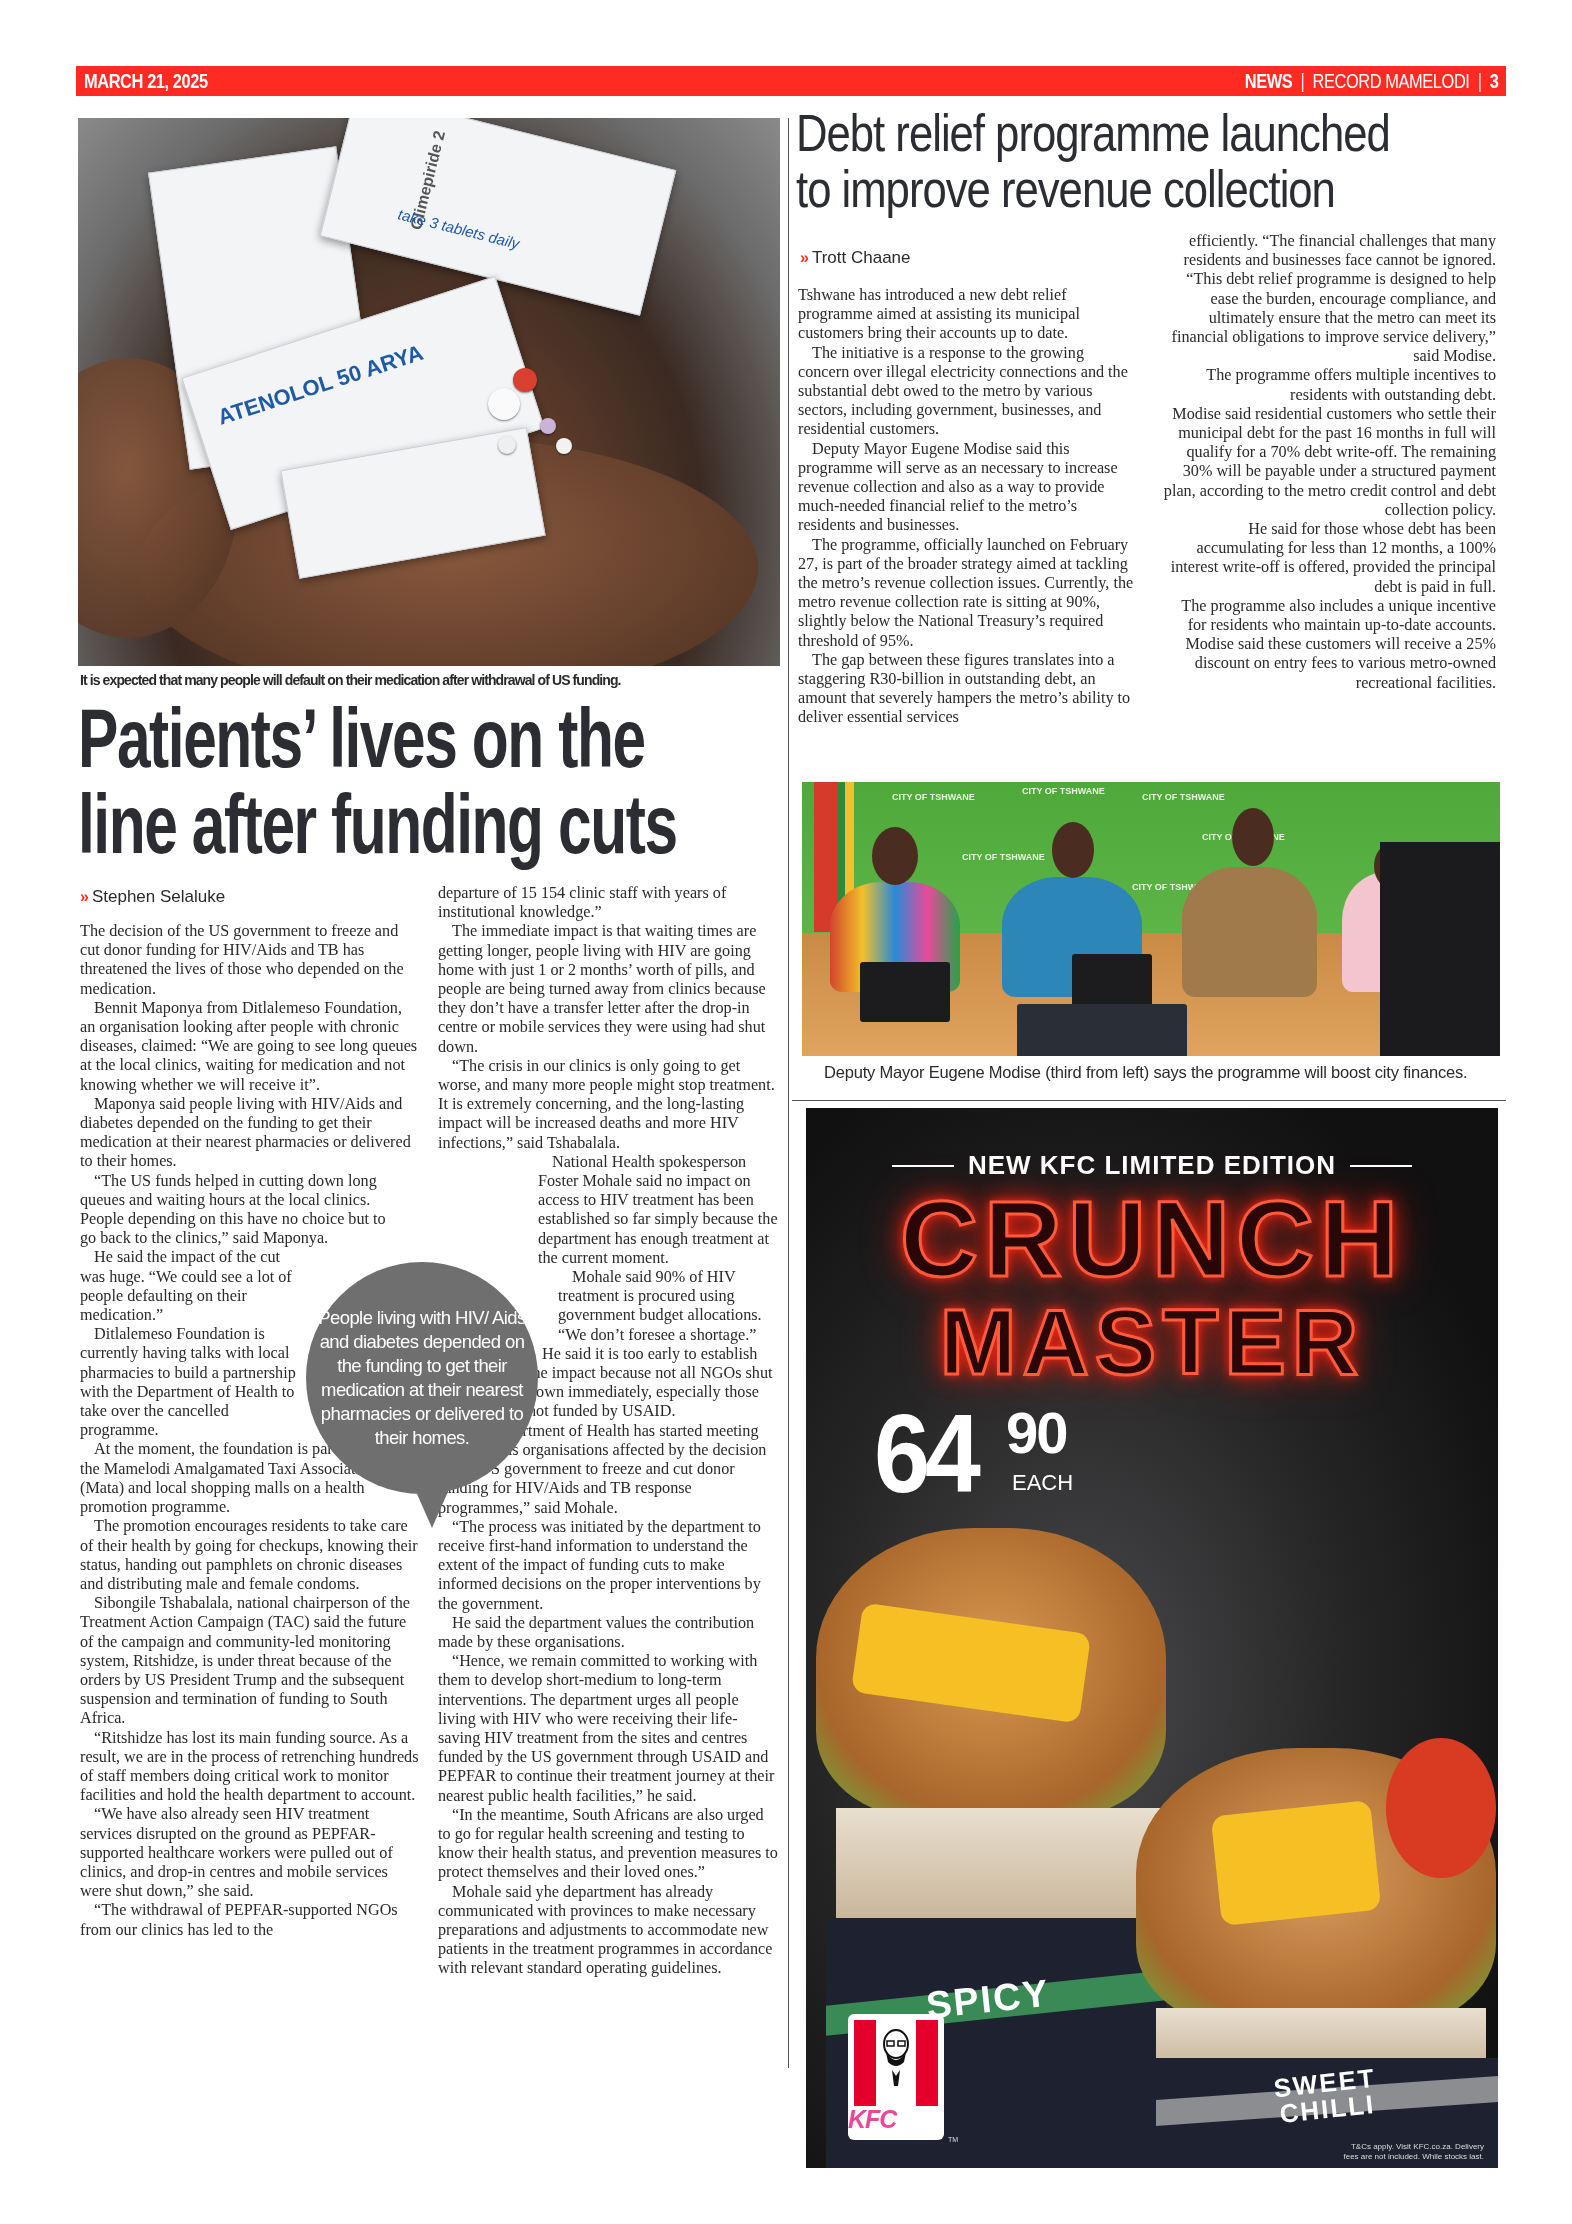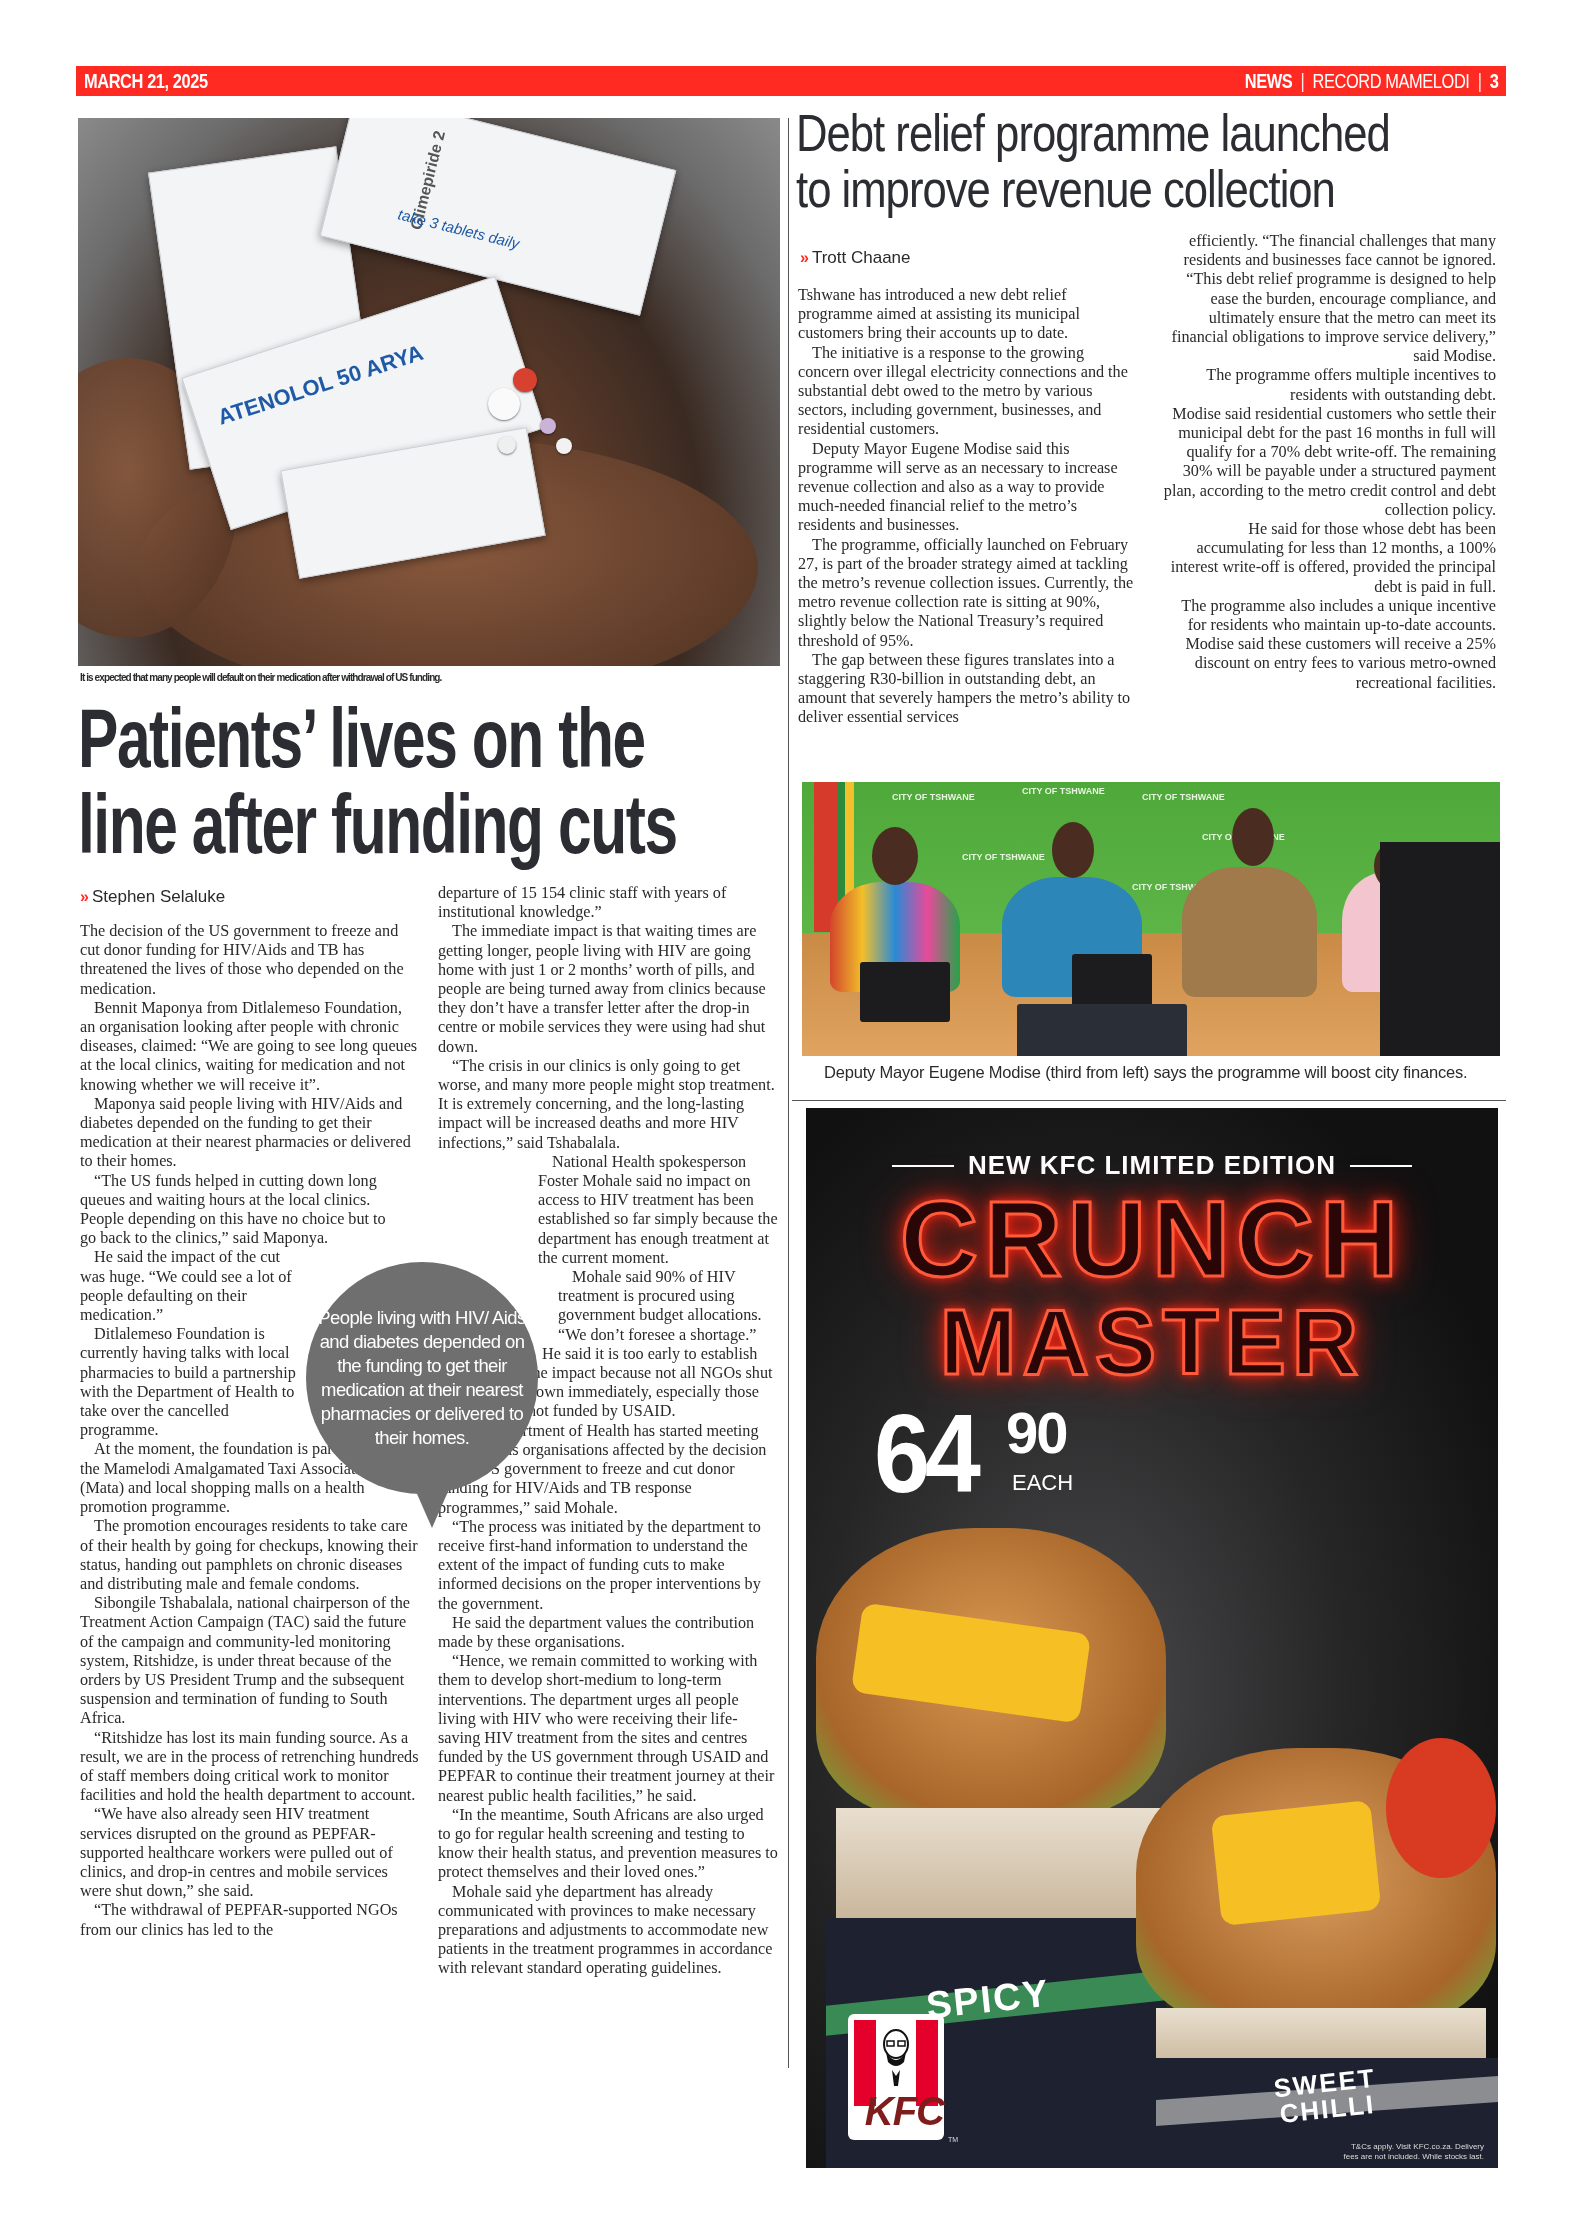--- a/index.html
+++ b/index.html
@@ -12,21 +12,21 @@
   .masthead .right b { font-weight: bold; }
   .masthead .sep { opacity: 0.9; }
 
   .photo-pills { position: absolute; left: 78px; top: 118px; width: 702px; height: 548px; overflow: hidden;
     background: radial-gradient(ellipse at 50% 75%, #7b5038 0%, #5b3a29 30%, #3a2a22 55%, #6b6b6b 80%, #8a8a8a 100%); }
   .photo-pills .box { position: absolute; background: #f3f4f6; border: 1px solid #c9ccd2; box-shadow: 0 3px 8px rgba(0,0,0,.4); }
   .photo-pills .pill { position: absolute; border-radius: 50%; box-shadow: 0 1px 2px rgba(0,0,0,.5); }
   .photo-pills .hand { position: absolute; background: radial-gradient(ellipse at 50% 40%, #8a5a3e, #4a2e20); border-radius: 50%; }
   .box-label { position: absolute; font-family: "Liberation Sans", sans-serif; font-weight: bold; color: #1e5aa6; font-size: 22px; white-space: nowrap; }
 
-  .caption-pills { position: absolute; left: 80px; top: 672px; width: 700px; font-family: "Liberation Sans", sans-serif; font-weight: bold; font-size: 10px; letter-spacing: -0.9px; color: #2a2a2a; white-space: nowrap; }
+  .caption-pills { position: absolute; left: 80px; top: 672px; width: 700px; font-family: "Liberation Sans", sans-serif; font-weight: bold; font-size: 14px; letter-spacing: -0.9px; color: #2a2a2a; white-space: nowrap; }
 
   .headline-left { position: absolute; left: 78px; top: 695px; width: 710px; font-family: "Liberation Sans", sans-serif; font-weight: bold; color: #2b2d33; font-size: 84px; line-height: 86px; letter-spacing: -2px; transform: scaleX(0.72); transform-origin: left top; width: 990px; }
 
   .byline { position: absolute; font-family: "Liberation Sans", sans-serif; font-size: 17px; color: #2a2a2a; display: flex; align-items: center; gap: 6px; }
   .byline .chev { color: #ff2b23; font-weight: bold; font-size: 16px; letter-spacing: -3px; }
 
   .col { position: absolute; font-size: 16.2px; line-height: 19.2px; color: #2a2a2a; }
   .col p { text-indent: 14px; }
   .col p.first { text-indent: 0; }
 
@@ -64,21 +64,21 @@
   .wrap .filling { position: absolute; border-radius: 45% 45% 30% 30%; }
   .wrap .tortilla { position: absolute; background: linear-gradient(180deg, #e9dfcf, #c9b79c); }
   .wrap .sleeve { position: absolute; background: #1d2130; }
   .wrap .band { position: absolute; }
   .wrap .band-label { position: absolute; color: #fff; font-family: "Liberation Sans", sans-serif; font-weight: bold; letter-spacing: 2px; }
 
   .ad .kfc-logo { position: absolute; left: 42px; top: 906px; width: 96px; height: 126px; background: #fff; border-radius: 6px; display: flex; flex-direction: column; align-items: center; }
   .ad .kfc-logo .stripes { position: absolute; top: 6px; left: 6px; right: 6px; height: 86px; display: flex; justify-content: space-between; }
   .ad .kfc-logo .stripes span { width: 22px; background: #e4002b; }
   .ad .kfc-logo .face { position: absolute; top: 10px; left: 30px; width: 36px; height: 74px; }
-  .ad .kfc-logo .word { position: absolute; bottom: 6px; width: 100%; text-align: right; font-family: "Liberation Sans", sans-serif; font-weight: bold; font-style: italic; font-size: 40px; color: #7f1d1d; letter-spacing: -1px; }
+  .ad .kfc-logo .word { position: absolute; bottom: 6px; width: 100%; text-align: left; font-family: "Liberation Sans", sans-serif; font-weight: bold; font-style: italic; font-size: 25px; color: #ec4899; letter-spacing: -1px; }
   .ad .tm { position: absolute; left: 142px; top: 1028px; color: #ddd; font-family: "Liberation Sans", sans-serif; font-size: 7px; }
   .ad .terms { position: absolute; right: 14px; top: 1034px; text-align: right; color: #ddd; font-family: "Liberation Sans", sans-serif; font-size: 8px; line-height: 10px; }
 </style>
 </head>
 <body>
 
 <div class="masthead">
   <span class="date">MARCH 21, 2025</span>
   <span class="right">
     <b>NEWS</b>

